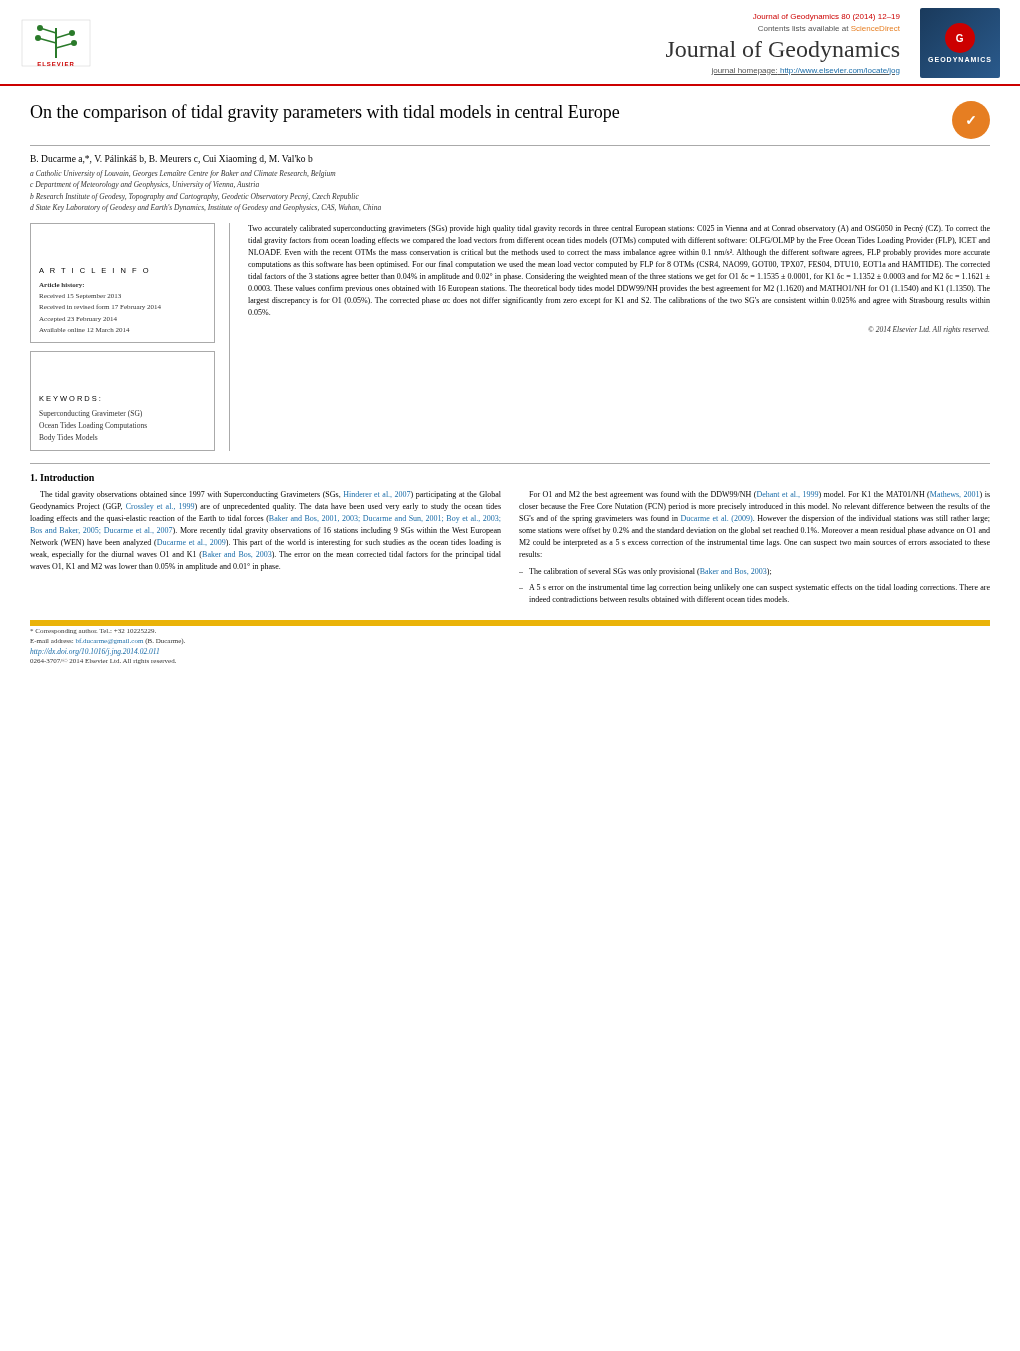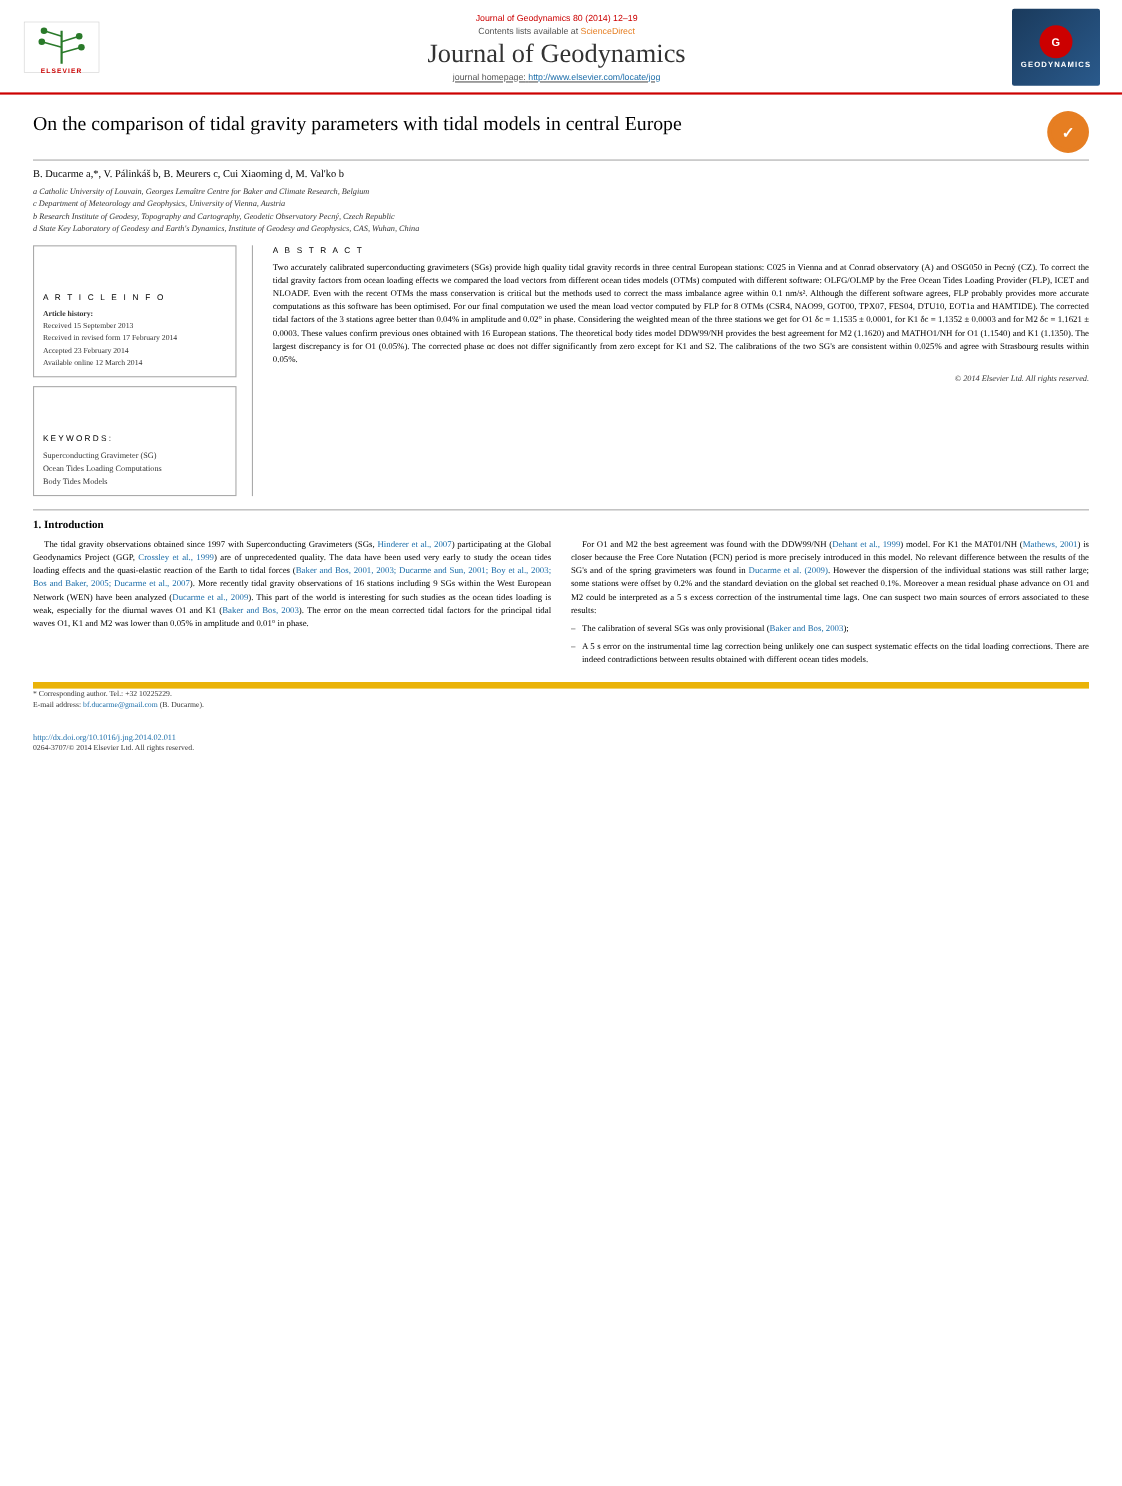--- a/index.html
+++ b/index.html
@@ -24,21 +24,21 @@
       display: flex;
       align-items: center;
       justify-content: space-between;
     }
     .elsevier-logo {
       display: flex;
       align-items: center;
       gap: 4px;
     }
     .header-center {
-      text-align: center;
+      text-align: right;
       flex: 1;
       padding: 0 20px;
     }
     .header-center .contents-line {
       font-size: 8px;
       color: #555;
       font-family: Arial, sans-serif;
       margin-bottom: 3px;
     }
     .header-center .sciencedirect-link {
@@ -249,21 +249,22 @@
       padding-top: 0;
     }
     .footnote-text {
       font-size: 7px;
       color: #333;
       line-height: 1.5;
     }
     .doi-line {
       font-size: 7.5px;
       color: #1a6ca8;
-      margin-top: 19px;
+      margin-top: 0;
+      font-style: italic;
     }
     .bullet-item {
       display: flex;
       align-items: flex-start;
       margin-bottom: 4px;
       font-size: 8px;
       line-height: 1.5;
     }
     .bullet-dash {
       margin-right: 6px;
@@ -369,21 +370,20 @@
 
         <div class="keywords-box">
           <div class="section-heading">Keywords:</div>
           <div class="keyword-item">Superconducting Gravimeter (SG)</div>
           <div class="keyword-item">Ocean Tides Loading Computations</div>
           <div class="keyword-item">Body Tides Models</div>
         </div>
       </div>
 
       <div class="right-col">
-        <div class="abstract-heading">A B S T R A C T</div>
         <div class="abstract-text">Two accurately calibrated superconducting gravimeters (SGs) provide high quality tidal gravity records in three central European stations: C025 in Vienna and at Conrad observatory (A) and OSG050 in Pecný (CZ). To correct the tidal gravity factors from ocean loading effects we compared the load vectors from different ocean tides models (OTMs) computed with different software: OLFG/OLMP by the Free Ocean Tides Loading Provider (FLP), ICET and NLOADF. Even with the recent OTMs the mass conservation is critical but the methods used to correct the mass imbalance agree within 0.1 nm/s². Although the different software agrees, FLP probably provides more accurate computations as this software has been optimised. For our final computation we used the mean load vector computed by FLP for 8 OTMs (CSR4, NAO99, GOT00, TPX07, FES04, DTU10, EOT1a and HAMTIDE). The corrected tidal factors of the 3 stations agree better than 0.04% in amplitude and 0.02° in phase. Considering the weighted mean of the three stations we get for O1 δc = 1.1535 ± 0.0001, for K1 δc = 1.1352 ± 0.0003 and for M2 δc = 1.1621 ± 0.0003. These values confirm previous ones obtained with 16 European stations. The theoretical body tides model DDW99/NH provides the best agreement for M2 (1.1620) and MATHO1/NH for O1 (1.1540) and K1 (1.1350). The largest discrepancy is for O1 (0.05%). The corrected phase αc does not differ significantly from zero except for K1 and S2. The calibrations of the two SG's are consistent within 0.025% and agree with Strasbourg results within 0.05%.</div>
         <div class="copyright-line">© 2014 Elsevier Ltd. All rights reserved.</div>
       </div>
     </div>
 
     <div class="body-section">
       <div class="section-title">
         <span>1.</span>
         <span>Introduction</span>
       </div>

